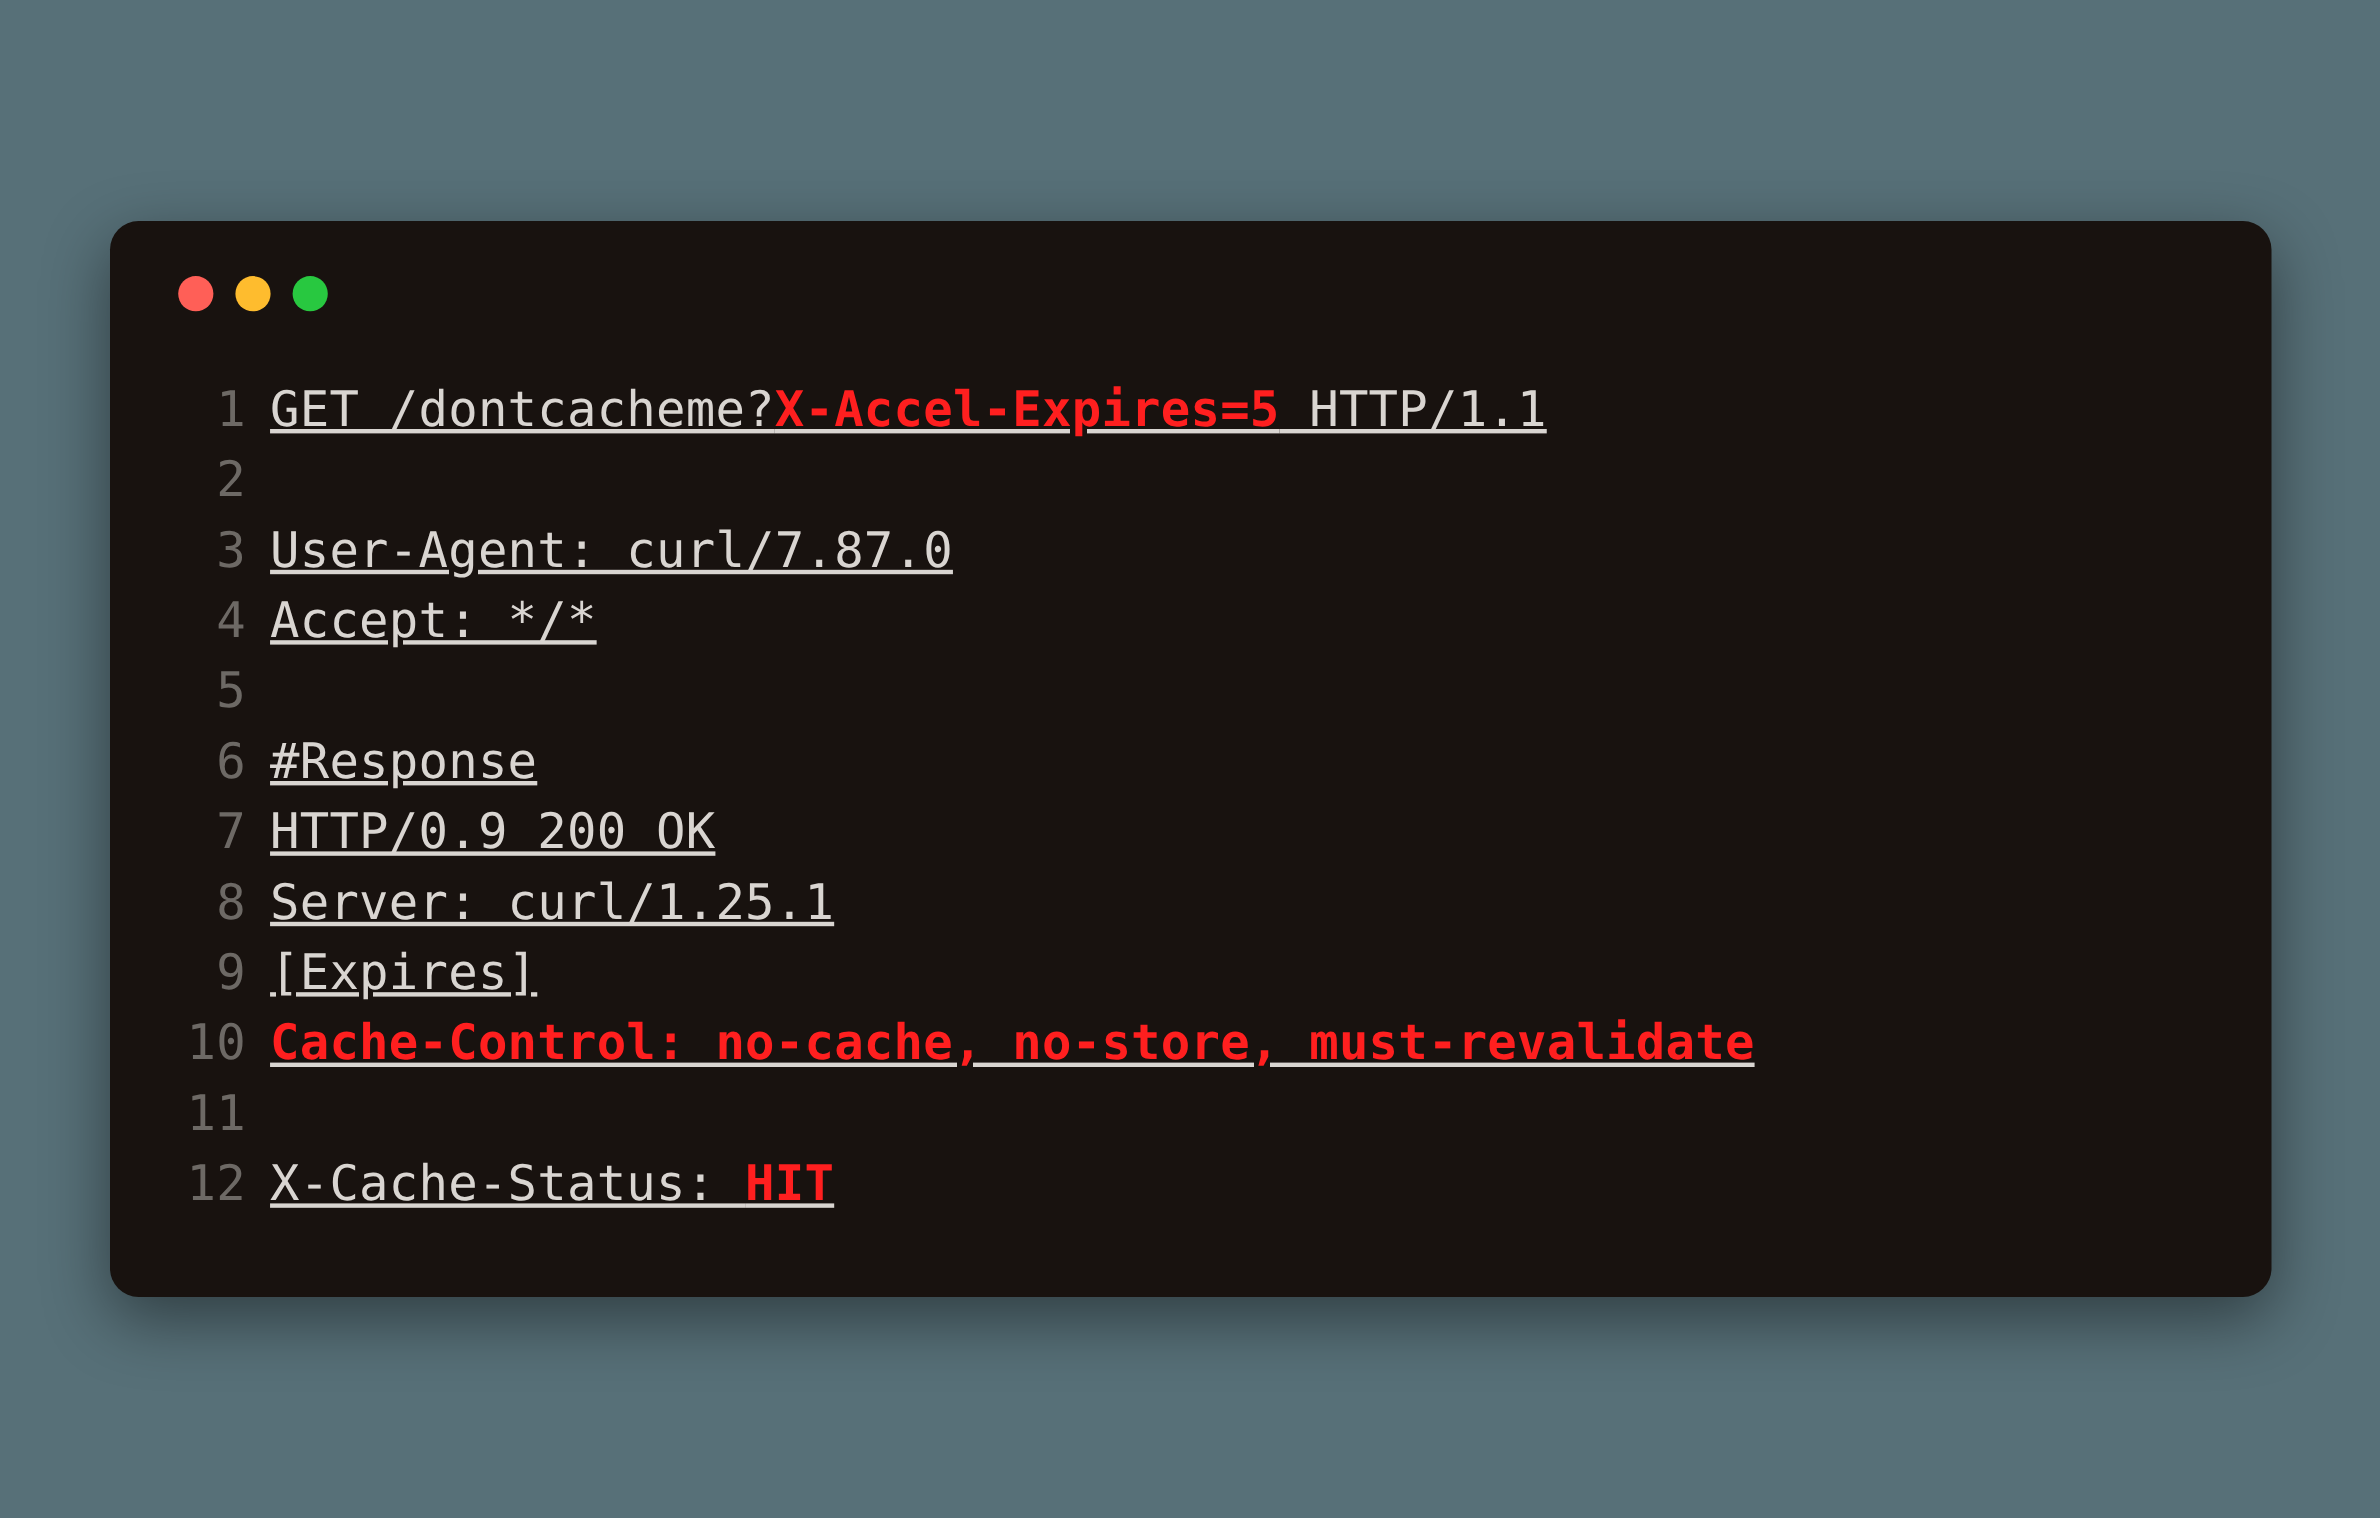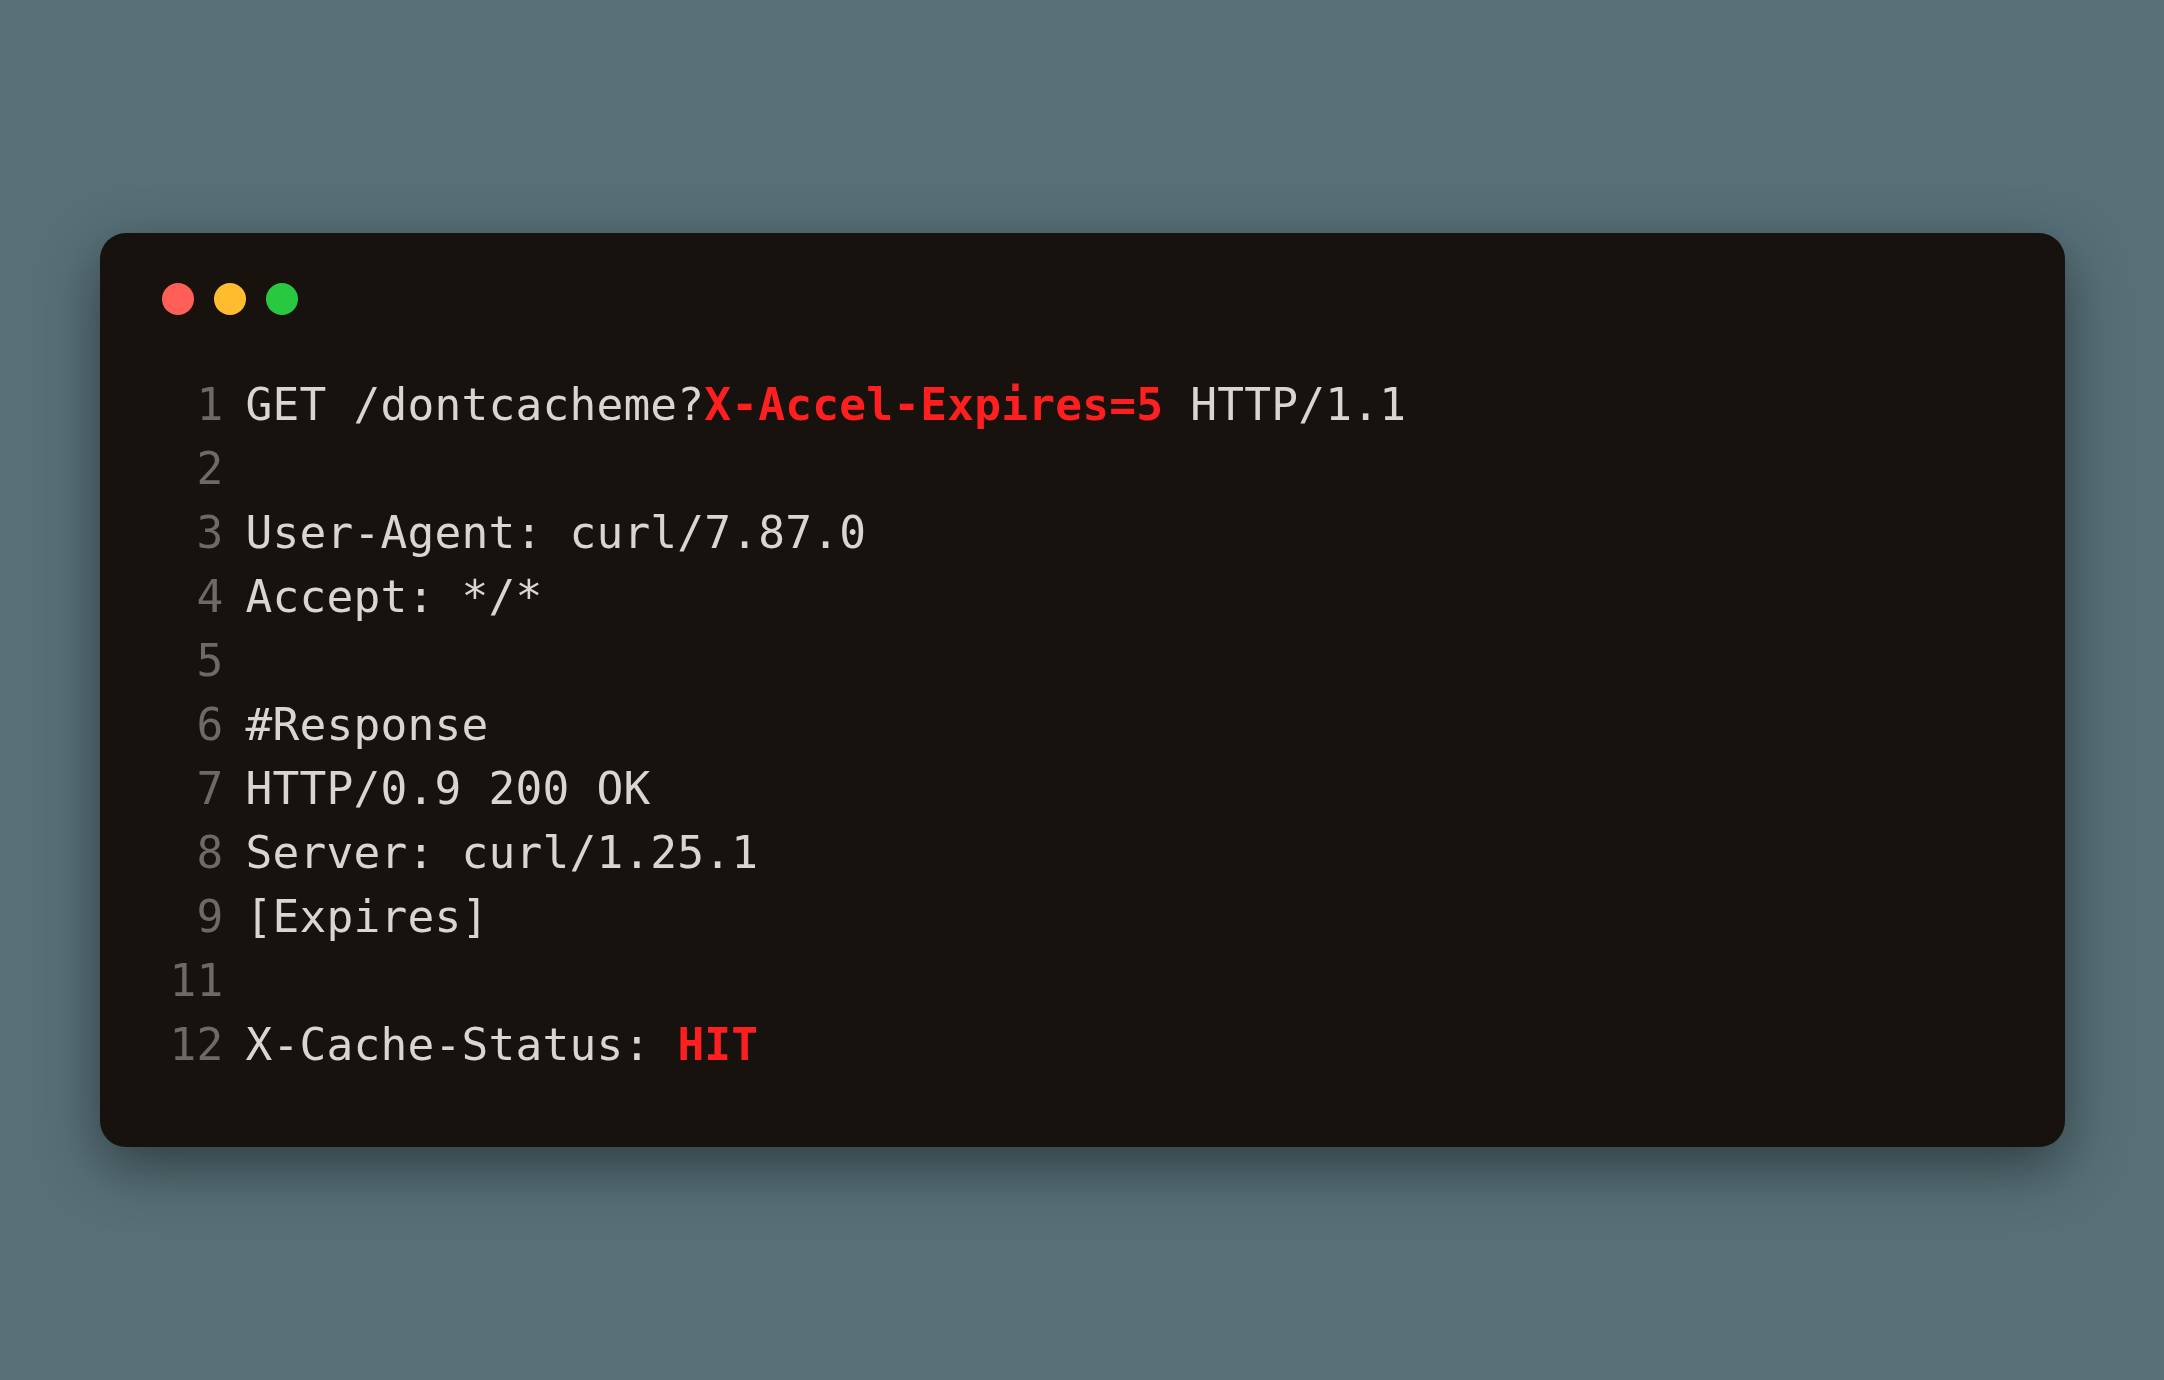--- a/index.html
+++ b/index.html
@@ -48,20 +48,21 @@
     .lineno {
       color: #6d6965;
       width: 90px;
       text-align: right;
       flex: 0 0 auto;
       user-select: none;
       padding-right: 22px;
     }
     .ln-content {
       color: #d9d5d1;
+      text-decoration: underline;
     }
     .hl {
       color: #ff1f1f;
       font-weight: 700;
     }
   </style>
 </head>
 <body>
 
 <div class="terminal">
@@ -73,16 +74,17 @@
   <div class="code-area" id="code-area">
       <div class="code-line"><span class="lineno">1</span><span class="ln-content"><span>GET /dontcacheme?</span><span class="hl">X-Accel-Expires=5</span><span> HTTP/1.1</span></span></div>
       <div class="code-line"><span class="lineno">2</span></div>
       <div class="code-line"><span class="lineno">3</span><span class="ln-content"><span>User-Agent: curl/7.87.0</span></span></div>
       <div class="code-line"><span class="lineno">4</span><span class="ln-content"><span>Accept: */*</span></span></div>
       <div class="code-line"><span class="lineno">5</span><span class="ln-content"><span></span></span></div>
       <div class="code-line"><span class="lineno">6</span><span class="ln-content"><span>#Response</span></span></div>
       <div class="code-line"><span class="lineno">7</span><span class="ln-content"><span>HTTP/0.9 200 OK</span></span></div>
       <div class="code-line"><span class="lineno">8</span><span class="ln-content"><span>Server: curl/1.25.1</span></span></div>
       <div class="code-line"><span class="lineno">9</span><span class="ln-content"><span>[Expires]</span></span></div>
+      <div class="code-line"><span class="lineno">10</span><span class="ln-content"><span class="hl">Cache-Control: no-cache, no-store, must-revalidate</span></span></div>
       <div class="code-line"><span class="lineno">11</span></div>
       <div class="code-line"><span class="lineno">12</span><span class="ln-content"><span>X-Cache-Status: </span><span class="hl">HIT</span></span></div>
     </div>
 </div>
 
 </body></html>

